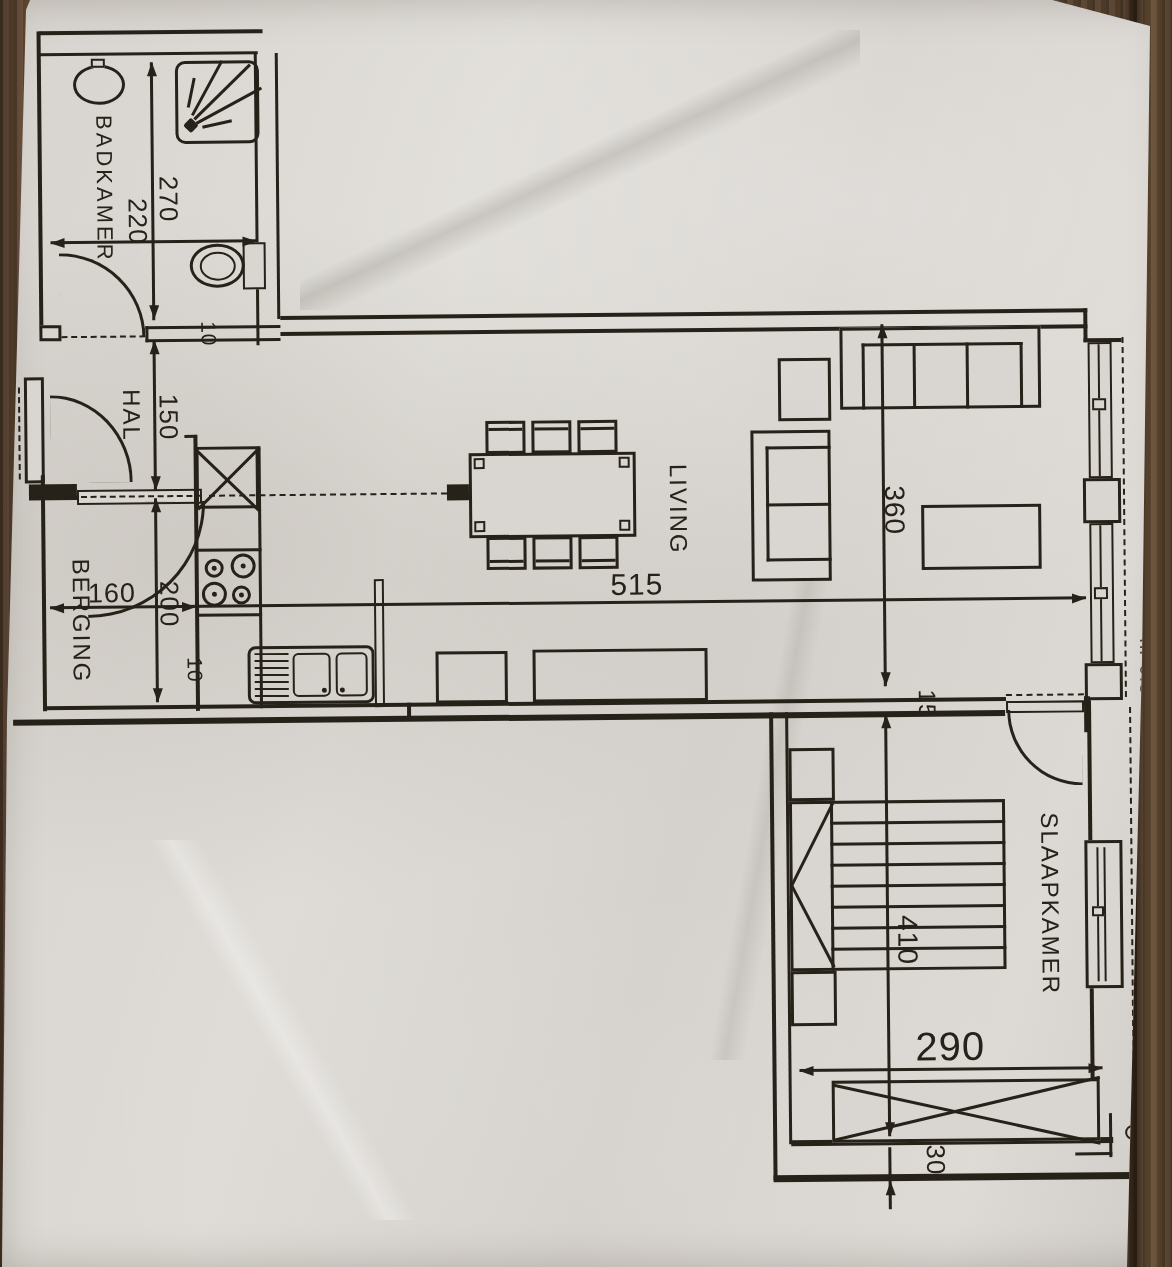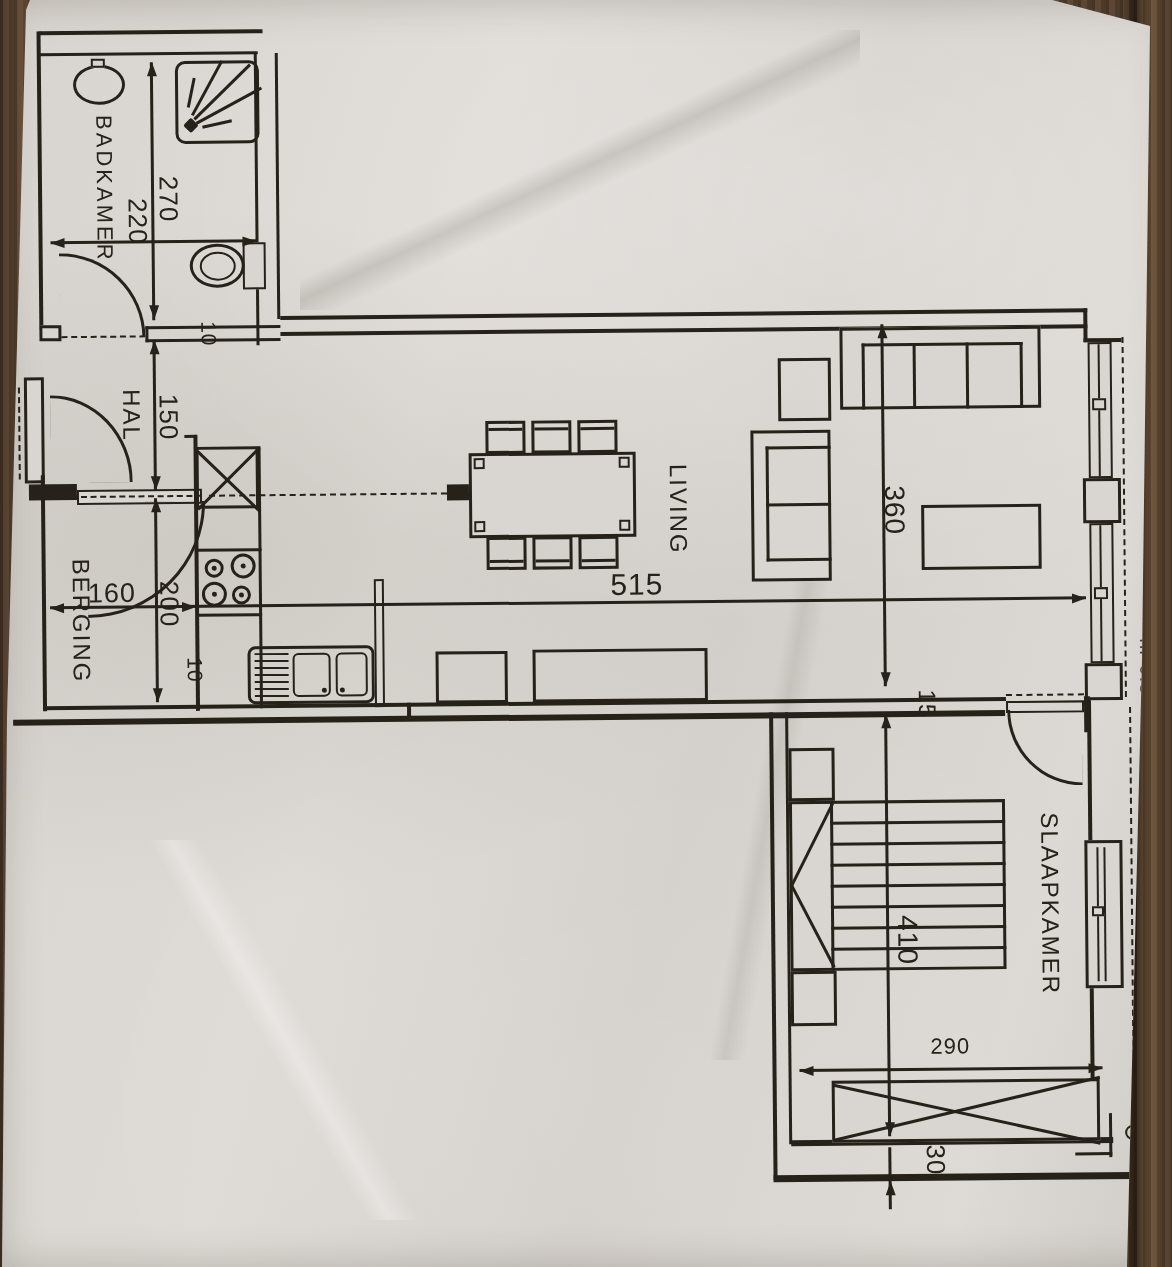--- a/index.html
+++ b/index.html
@@ -239,19 +239,19 @@
       <div class="e lbl rot" style="left:81px;top:616px;font-size:24px;letter-spacing:2px">BERGING</div>
       <div class="e lbl" style="left:112px;top:589px;font-size:27px">160</div>
       <div class="e lbl rot" style="left:169px;top:600px;font-size:26px">200</div>
       <div class="e lbl rot" style="left:194px;top:666px;font-size:21px">10</div>
       <div class="e lbl rot" style="left:679px;top:510px;font-size:24px;letter-spacing:2px">LIVING</div>
       <div class="e lbl" style="left:637px;top:585px;font-size:30px">515</div>
       <div class="e lbl rot" style="left:895px;top:513px;font-size:28px">360</div>
       <div class="e lbl rot" style="left:926px;top:707px;font-size:24px">15</div>
       <div class="e lbl rot" style="left:1047px;top:908px;font-size:24px;letter-spacing:2px">SLAAPKAMER</div>
       <div class="e lbl rot" style="left:904px;top:943px;font-size:28px">410</div>
-      <div class="e lbl" style="left:946px;top:1050px;font-size:22px">290</div>
+      <div class="e lbl" style="left:946px;top:1050px;font-size:40px">290</div>
       <div class="e lbl rot" style="left:930px;top:1163px;font-size:26px">30</div>
       <div class="e lbl rot" style="left:1146px;top:672px;font-size:20px;color:#4840360;color:#4a423a">nr 0.5</div>
 
     </div>
   </div>
 </div>
 
 </body></html>

